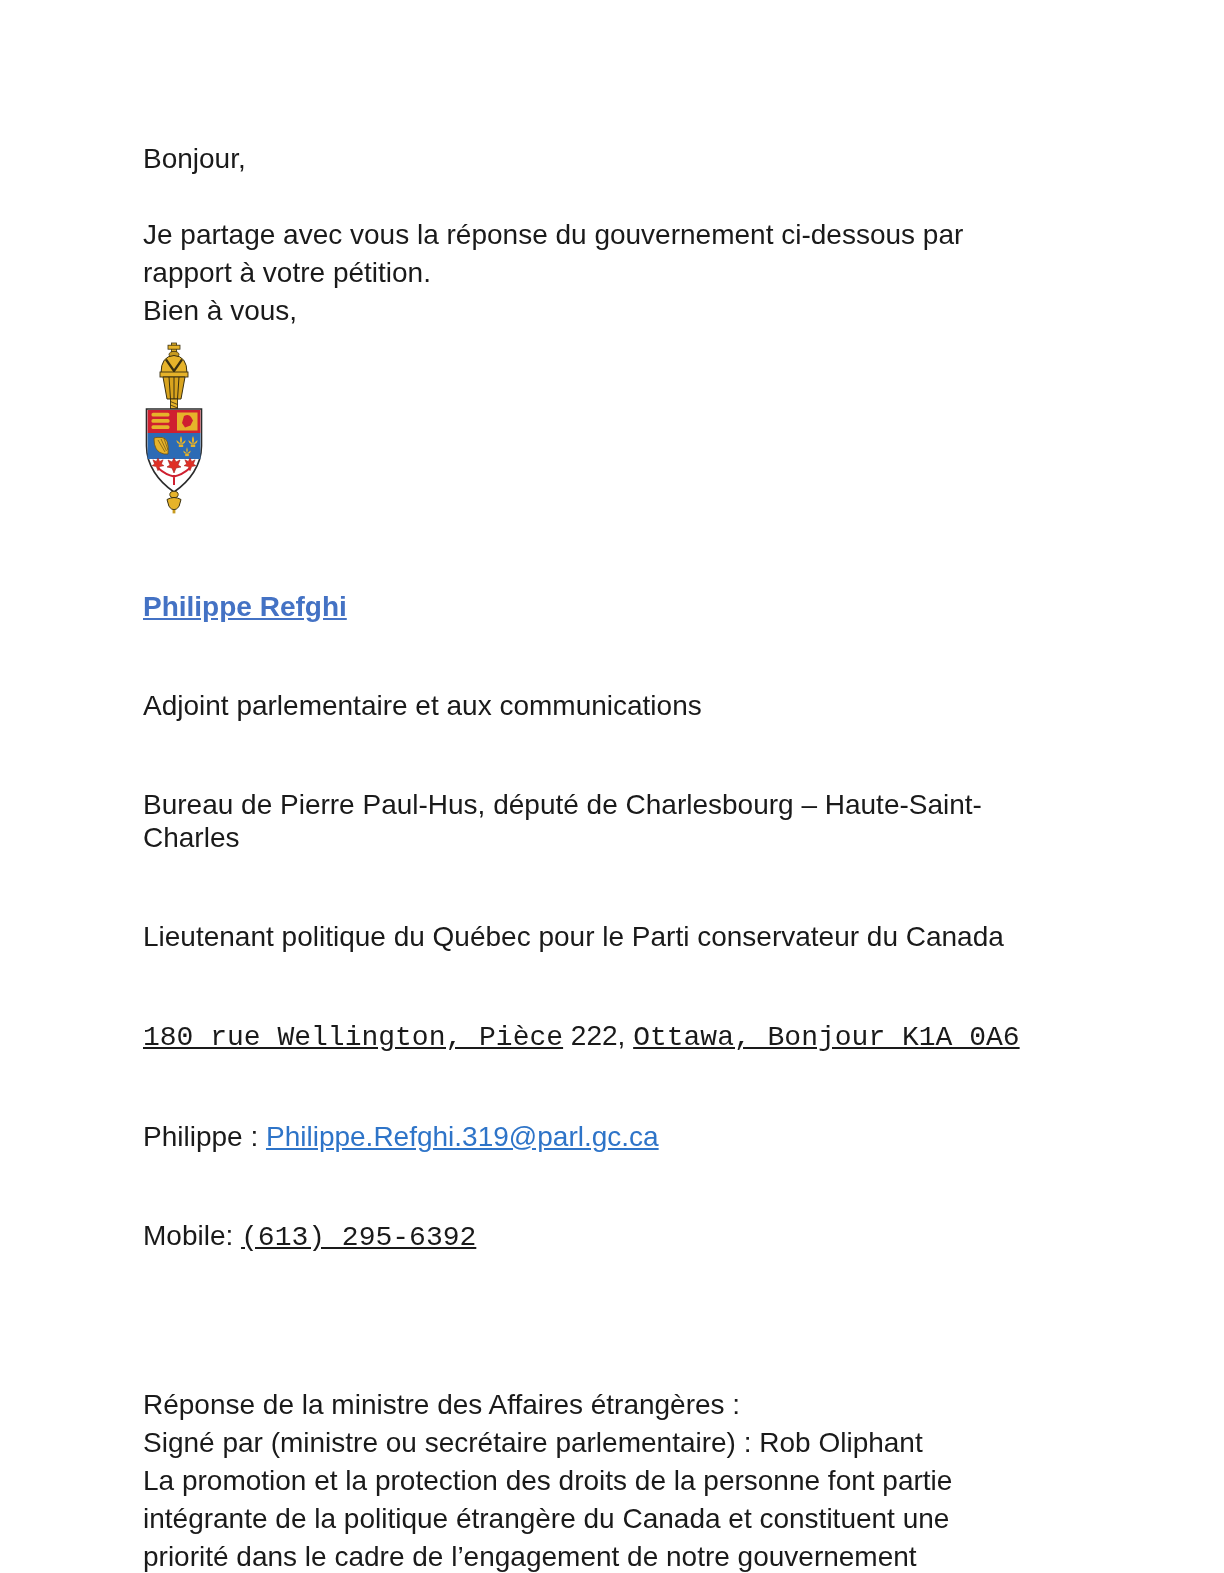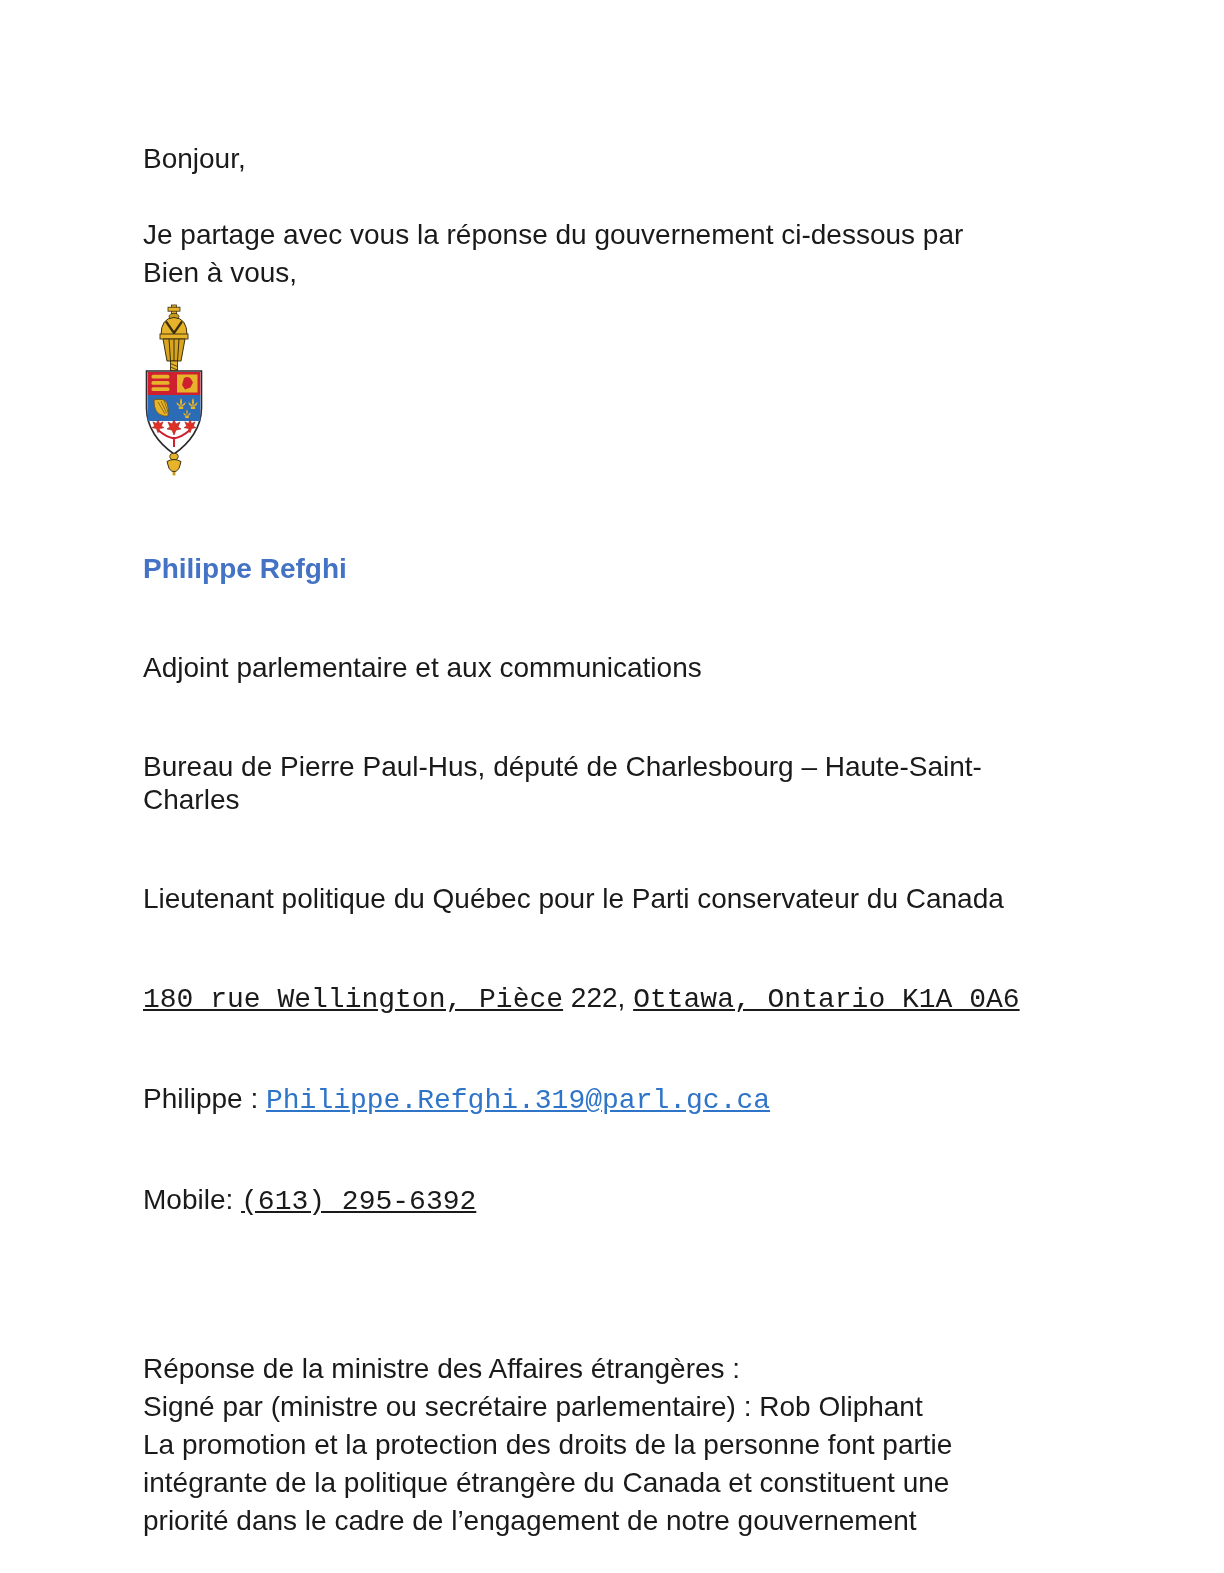--- a/index.html
+++ b/index.html
@@ -22,34 +22,35 @@
     font-family:"Liberation Sans","DejaVu Sans",sans-serif;
     font-size:28px;
     line-height:38px;
     color:var(--text);
   }
   .greeting{margin-bottom:38px;}
   .intro{}
   .closing{margin-bottom:7px;}
   .crest{margin-top:12px;height:172px;}
   .signature{margin-top:10px;line-height:33px;white-space:pre-wrap;}
-  .sig-name{color:var(--name-blue);font-weight:bold;}
+  .sig-name{color:var(--name-blue);font-weight:bold;text-decoration:underline;}
   .u{text-decoration:underline;font-family:Liberation Mono, monospace;}
-  .email-link{color:var(--link-blue);text-decoration:underline;cursor:pointer;font-family:Liberation Mono, monospace;}
+  .email-link{color:var(--link-blue);text-decoration:underline;cursor:pointer;}
   .response{margin-top:66px;}
 </style>
 </head>
 <body>
 
 <div class="page">
 
   <div class="greeting">Bonjour,</div>
 
   <div class="intro">
       <div>Je partage avec vous la réponse du gouvernement ci-dessous par</div>
+      <div>rapport à votre pétition.</div>
     </div>
 
   <div class="closing">Bien à vous,</div>
 
   <div class="crest">
     <svg width="62" height="172" viewBox="0 0 62 172" xmlns="http://www.w3.org/2000/svg">
 
       <g stroke="#3a3010" stroke-width="0.8">
         <rect x="28.5" y="1" width="5" height="9" fill="#E6B32A"></rect>
         <rect x="25" y="3.2" width="12" height="4" fill="#E6B32A"></rect>
@@ -110,21 +111,21 @@
       <path d="M24 157.5 Q31 153.5 38 157.5 L36 164.5 Q31 171 26 164.5 Z" fill="#E6B32A" stroke="#3a3010" stroke-width="1"></path>
       <rect x="29.6" y="168" width="2.8" height="3.4" fill="#C79A1F"></rect>
     </svg>
   </div>
 
   <div class="signature">
     <div class="sig-name">Philippe Refghi</div>
     <div>Adjoint parlementaire et aux communications</div>
     <div><div>Bureau de Pierre Paul-Hus, député de Charlesbourg – Haute-Saint-</div><div>Charles</div></div>
     <div>Lieutenant politique du Québec pour le Parti conservateur du Canada</div>
-    <div><span class="u">180 rue Wellington, Pièce</span><span> 222, </span><span class="u">Ottawa, Ontario K1A 0A6</span></div>
+    <div><span class="u">180 rue Wellington, Pièce</span><span> 222, </span><span class="u">Ottawa, Bonjour K1A 0A6</span></div>
     <div><span>Philippe : </span><a class="email-link">Philippe.Refghi.319@parl.gc.ca</a></div>
     <div><span>Mobile: </span><span class="u">(613) 295-6392</span></div>
   </div>
 
   <div class="response">
     <div>Réponse de la ministre des Affaires étrangères :</div>
     <div>Signé par (ministre ou secrétaire parlementaire) : Rob Oliphant</div>
     <div>
         <div>La promotion et la protection des droits de la personne font partie</div>
         <div>intégrante de la politique étrangère du Canada et constituent une</div>

